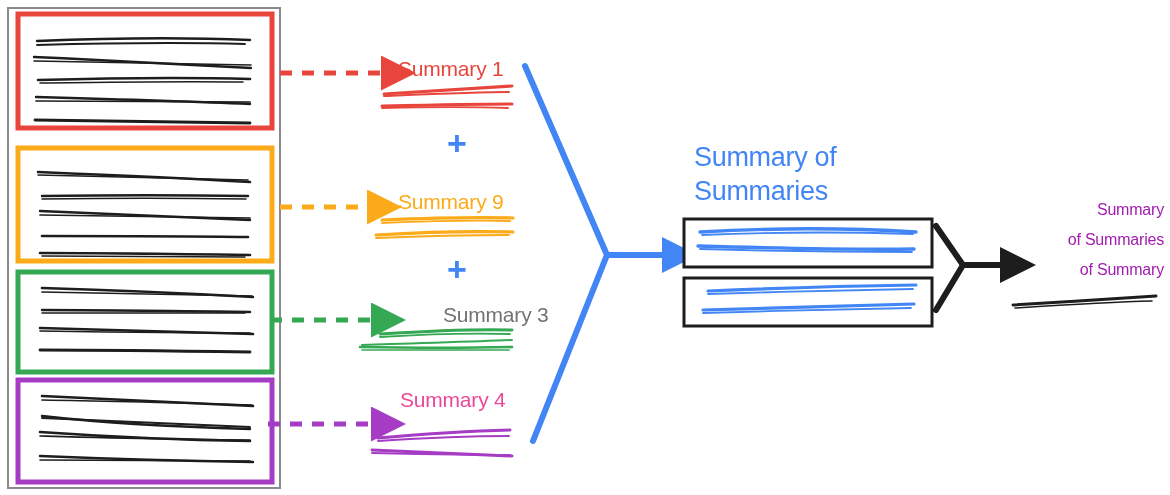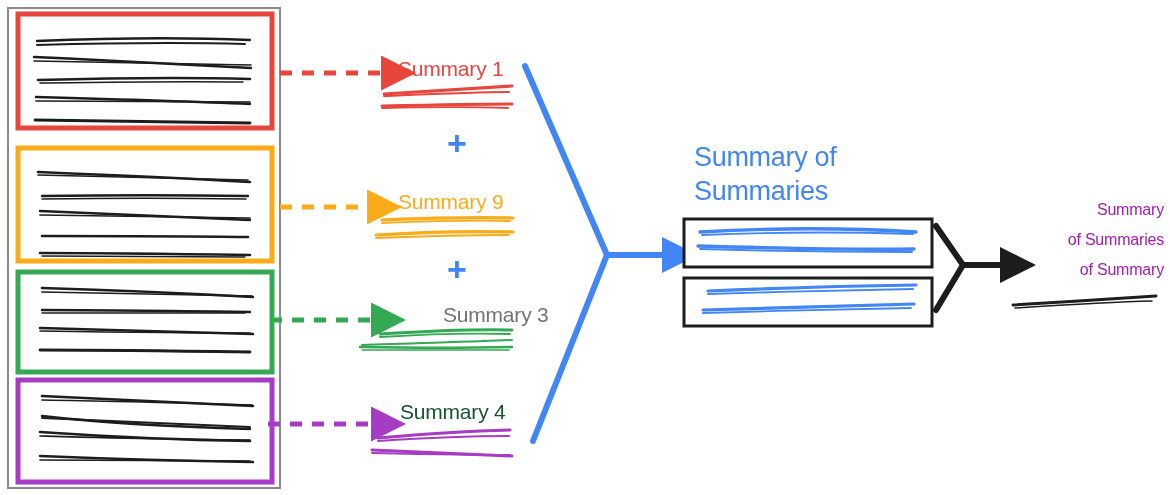--- a/index.html
+++ b/index.html
@@ -202,21 +202,21 @@
   <div class="lbl summary-label" style="left:398px; top:57px; color:#E8453C;">Summary 1</div>
 
   <div class="lbl plus" style="left:447px; top:126px; color:#4285F4;">+</div>
 
   <div class="lbl summary-label" style="left:398px; top:190px; color:#FBAA19;">Summary 9</div>
 
   <div class="lbl plus" style="left:447px; top:252px; color:#4285F4;">+</div>
 
   <div class="lbl summary-label" style="left:399px; top:303px; color:#737373;margin-left:44px;">Summary 3</div>
 
-  <div class="lbl summary-label" style="left:400px; top:400px; color:#14532d;">Summary 4</div>
+  <div class="lbl summary-label" style="left:400px; top:388px; color:#ec4899;">Summary 4</div>
 
   <div class="sos-title" style="position:absolute; left:694px; top:140px; width:230px; color:#4285F4;">
     <div>Summary of</div>
     <div>Summaries</div>
   </div>
 
   <div class="final-label" style="position:absolute; left:1012px; top:195px; width:152px;">
     <div>Summary</div>
     <div>of Summaries</div>
     <div>of Summary</div>

